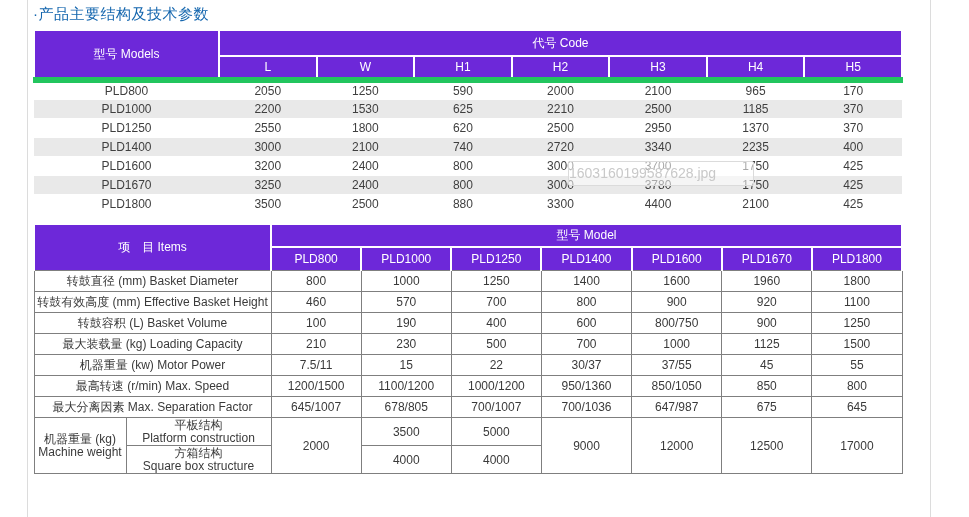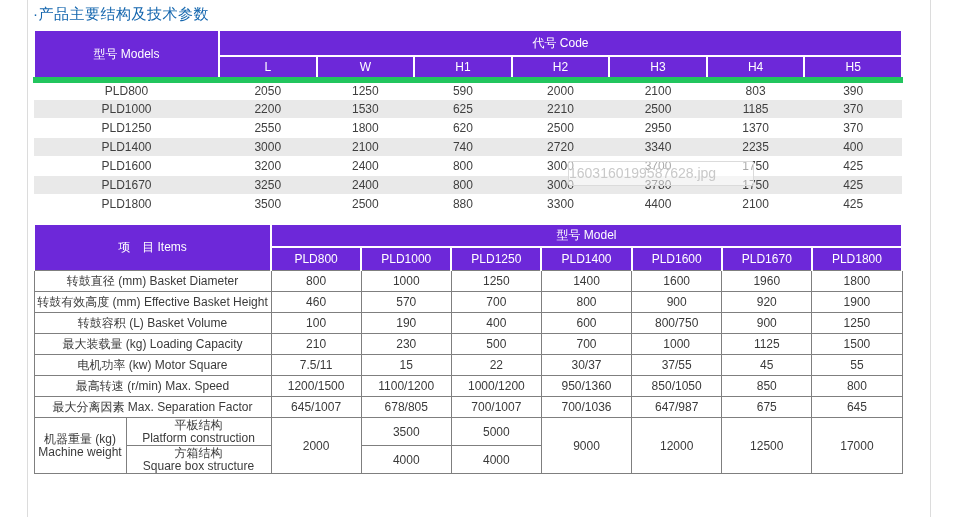--- a/index.html
+++ b/index.html
@@ -75,22 +75,22 @@
         </tr>
       </thead>
       <tbody>
         <tr>
           <td>PLD800</td>
           <td>2050</td>
           <td>1250</td>
           <td>590</td>
           <td>2000</td>
           <td>2100</td>
-          <td>803</td>
-          <td>390</td>
+          <td>965</td>
+          <td>170</td>
         </tr>
         <tr>
           <td>PLD1000</td>
           <td>2200</td>
           <td>1530</td>
           <td>625</td>
           <td>2210</td>
           <td>2500</td>
           <td>1185</td>
           <td>370</td>
@@ -187,21 +187,21 @@
           <td>1800</td>
         </tr>
         <tr>
           <td colspan="2" class="lbl">转鼓有效高度 (mm) Effective Basket Height</td>
           <td>460</td>
           <td>570</td>
           <td>700</td>
           <td>800</td>
           <td>900</td>
           <td>920</td>
-          <td>1900</td>
+          <td>1100</td>
         </tr>
         <tr>
           <td colspan="2" class="lbl">转鼓容积 (L) Basket Volume</td>
           <td>100</td>
           <td>190</td>
           <td>400</td>
           <td>600</td>
           <td>800/750</td>
           <td>900</td>
           <td>1250</td>
@@ -210,21 +210,21 @@
           <td colspan="2" class="lbl">最大装载量 (kg) Loading Capacity</td>
           <td>210</td>
           <td>230</td>
           <td>500</td>
           <td>700</td>
           <td>1000</td>
           <td>1125</td>
           <td>1500</td>
         </tr>
         <tr>
-          <td colspan="2" class="lbl">电机功率 (kw) Motor Square</td>
+          <td colspan="2" class="lbl">机器重量 (kw) Motor Power</td>
           <td>7.5/11</td>
           <td>15</td>
           <td>22</td>
           <td>30/37</td>
           <td>37/55</td>
           <td>45</td>
           <td>55</td>
         </tr>
         <tr>
           <td colspan="2" class="lbl">最高转速 (r/min) Max. Speed</td>

